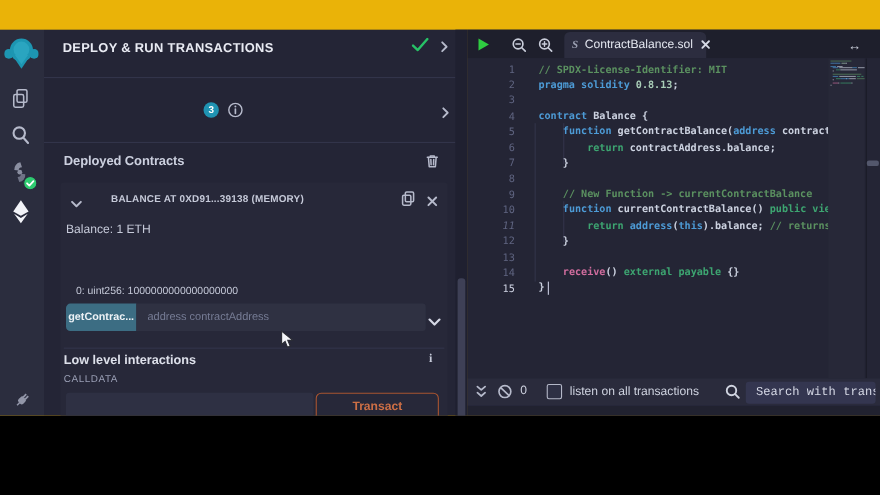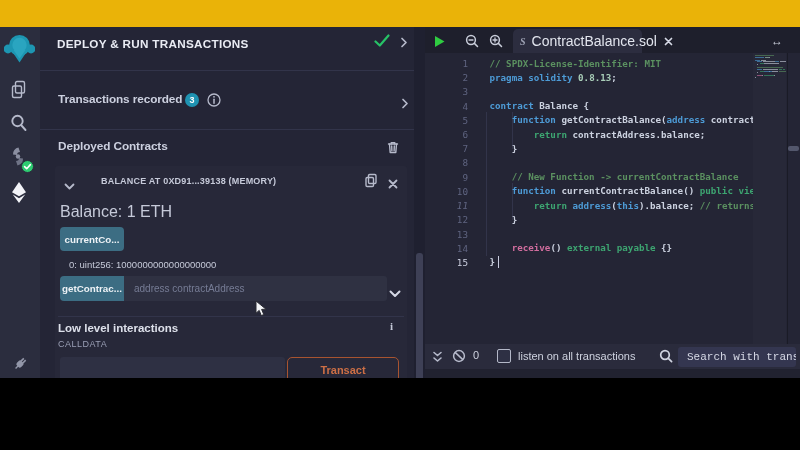--- a/index.html
+++ b/index.html
@@ -136,21 +136,20 @@
           <path d="M1.5 7.5 L5.8 11.5 L14.5 1.5" stroke="#27c267" stroke-width="2.2" fill="none" stroke-linecap="round" stroke-linejoin="round"></path>
         </svg>
     </div>
     <div class="abs chev-r" style="left:360px; top:10px;">
       <svg width="8" height="11" viewBox="0 0 8 11">
           <path d="M2 1.5 L6 5.5 L2 9.5" class="icon-stroke" style="stroke-width:1.7"></path>
         </svg>
     </div>
     <div class="hr" style="top:42.5px;"></div>
 
-    <div class="abs row-label13" style="left:18px; top:65px;">Transactions recorded</div>
     <div class="abs badge" style="left:145px; top:66px;">3</div>
     <div class="abs" style="left:167px; top:66px;">
       <svg width="14" height="14" viewBox="0 0 14 14">
         <circle cx="7" cy="7" r="6" class="icon-stroke" style="stroke-width:1.3"></circle>
         <line x1="7" y1="6.2" x2="7" y2="10.2" class="icon-stroke" style="stroke-width:1.5"></line>
         <circle cx="7" cy="3.8" r="0.9" fill="#b6bacb"></circle>
       </svg>
     </div>
     <div class="abs" style="left:361px; top:68px;">
       <svg width="8" height="11" viewBox="0 0 8 11">
@@ -181,23 +180,22 @@
         <svg width="14" height="15" viewBox="0 0 14 15">
           <rect x="4.5" y="1.5" width="7.5" height="9" rx="1.2" class="icon-stroke"></rect>
           <rect x="2" y="4.5" width="7.5" height="9" rx="1.2" class="icon-stroke" fill="#272839"></rect>
         </svg>
       </div>
       <div class="abs" style="left:333px; top:9px;">
         <svg width="10" height="10" viewBox="0 0 10 10">
             <path d="M1.5 1.5 L8.5 8.5 M8.5 1.5 L1.5 8.5" class="icon-stroke" style="stroke-width:1.8"></path>
           </svg>
       </div>
-      <div class="abs muted-s" style="left:5px; top:37px; font-size:16px;">Balance: 1 ETH</div>
-
-      <button class="fn-btn" style="left:5px; top:61px;">currentCo...</button>
+      <div class="abs muted-s" style="left:5px; top:37px; font-size:11px;">Balance: 1 ETH</div>
+
       <div class="abs muted-s" style="left:14px; top:93px;">0: uint256: 1000000000000000000</div>
 
       <button class="fn-btn" style="left:5px; top:110px; height:25px; border-radius:4px 0 0 4px;">getContrac...</button>
       <input class="addr-input" style="left: 69px; top: 110px; width: 263px; height: 25px;" placeholder="address contractAddress">
       <div class="abs" style="left:334px; top:119px;">
         <svg width="12" height="9" viewBox="0 0 12 9">
             <path d="M1.5 1.5 L6 6 L10.5 1.5" stroke="#d5d8e5" stroke-width="2" fill="none" stroke-linecap="round" stroke-linejoin="round"></path>
           </svg>
       </div>
 
@@ -231,21 +229,21 @@
       <div class="abs" style="left:64px; top:7px;">
         <svg width="14" height="14" viewBox="0 0 14 14">
           <circle cx="6" cy="6" r="4.4" class="icon-stroke" style="stroke:#c9cdda; stroke-width:1.5"></circle>
           <line x1="9.4" y1="9.4" x2="12.5" y2="12.5" class="icon-stroke" style="stroke:#c9cdda; stroke-width:1.5"></line>
           <line x1="4" y1="6" x2="8" y2="6" class="icon-stroke" style="stroke:#c9cdda; stroke-width:1.3"></line>
           <line x1="6" y1="4" x2="6" y2="8" class="icon-stroke" style="stroke:#c9cdda; stroke-width:1.3"></line>
         </svg>
       </div>
       <div class="tab">
         <span style="margin-left:7px; font-size:10px; font-weight:700; color:#9da1b3; font-style:italic; font-family:'Liberation Serif',serif;">S</span>
-        <span style="margin-left:6px; font-size:14px; color:#e2e5ee;">ContractBalance.sol</span>
+        <span style="margin-left:6px; font-size:11px; color:#e2e5ee;">ContractBalance.sol</span>
         <span style="margin-left:7px;">
           <svg width="9" height="9" viewBox="0 0 9 9">
               <path d="M1.5 1.5 L7.5 7.5 M7.5 1.5 L1.5 7.5" stroke="#d6dae6" stroke-width="1.7" stroke-linecap="round"></path>
             </svg>
         </span>
       </div>
       <div class="abs" style="left:346px; top:7px; color:#c8ccd8; font-size:12px;">↔</div>
     </div>
 
     <div class="abs editor">

